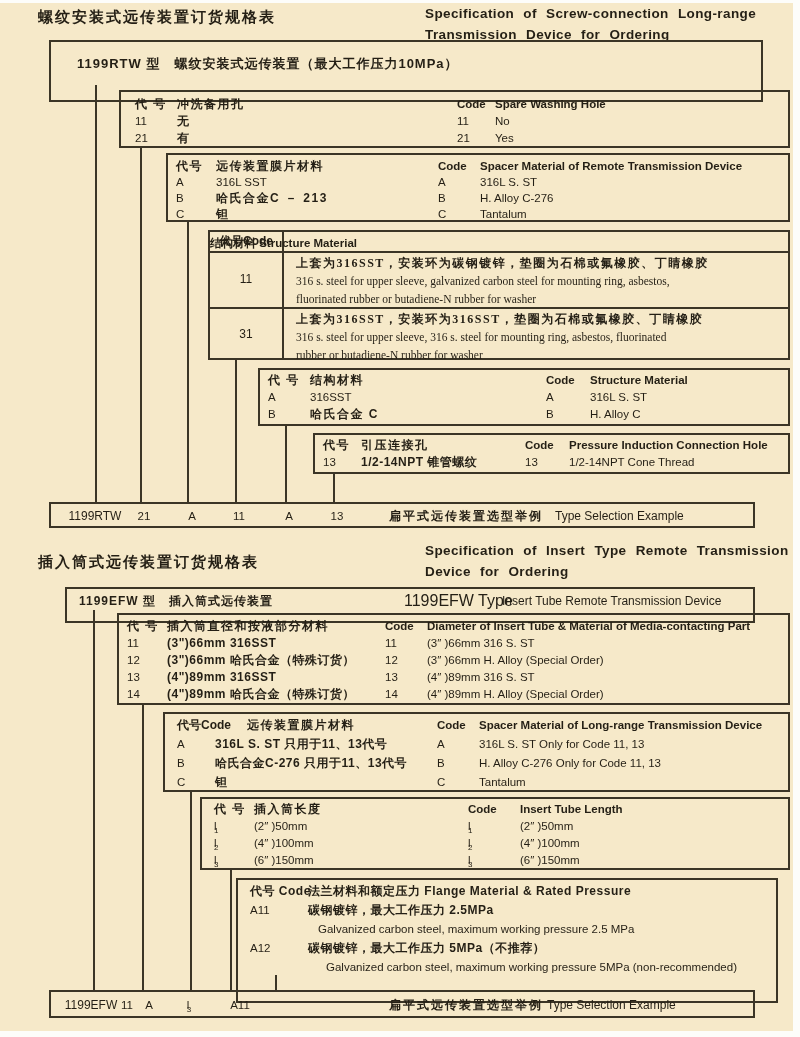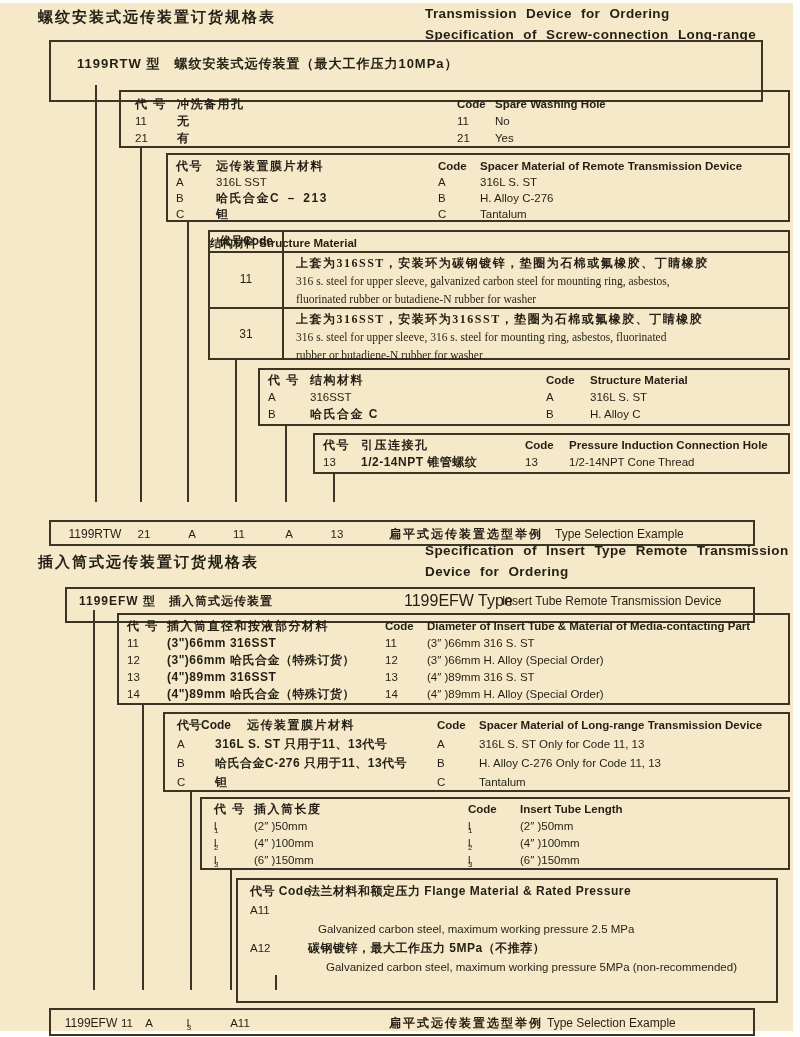--- a/index.html
+++ b/index.html
@@ -32,21 +32,21 @@
   #b-table{left:208px;top:230px;width:582px;height:130px;}
   #b-table .tdiv{position:absolute;left:72px;top:0;bottom:0;width:2px;background:#3b3526;}
   #b-table .t-hdr{position:relative;height:19px;line-height:19px;border-bottom:2px solid #3b3526;}
   #b-table .t-row1{position:relative;height:54px;border-bottom:2px solid #3b3526;}
   #b-table .t-row2{position:relative;height:51px;}
   #b-table .tcode{position:absolute;left:0;width:72px;text-align:center;font-size:12px;}
   #b-table .tlines{margin-left:86px;line-height:18px;padding-top:1px;}
   #b-table .tlines div{white-space:nowrap;font-family:Liberation Serif, serif;}
   #b-struct2{left:258px;top:368px;width:532px;height:58px;--c1:8px;--c2:50px;--c3:286px;--c4:330px;}
   #b-hole{left:313px;top:433px;width:477px;height:41px;--c1:8px;--c2:46px;--c3:210px;--c4:254px;}
-  .exbox{line-height:23px;font-size:12px;margin-top:18px;}
+  .exbox{line-height:23px;font-size:12px;}
   #ex1{left:49px;top:502px;width:706px;height:26px;line-height:24px;}
   #ex2{left:49px;top:990px;width:706px;height:28px;line-height:26px;}
   .exbox span{position:absolute;top:0;white-space:nowrap;}
   .cc{transform:translateX(-50%);}
   .exlab-cn{font-weight:bold;letter-spacing:2px;}
   
   #t2cn{left:38px;top:553px;}
   #t2en{left:425px;top:540px;}
   #m2{left:65px;top:587px;width:690px;height:36px;--c1:12px;--c2:12px;--c3:305px;--c4:435px;}
   #m2 .r{height:20px;line-height:20px;}
@@ -60,22 +60,22 @@
 <body>
 
 <div class="page">
 
   <div class="edge" style="left:0;top:0;width:800px;height:3px;"></div>
   <div class="edge" style="left:793px;top:0;width:7px;height:1037px;"></div>
   <div class="edge" style="left:0;top:1031px;width:800px;height:6px;"></div>
 
   <div class="title-cn" id="t1cn">螺纹安装式远传装置订货规格表</div>
   <div class="title-en" id="t1en">
+    <div>Specification of Screw-connection Long-range</div>
     <div>Transmission Device for Ordering</div>
-    <div>Specification of Screw-connection Long-range</div>
   </div>
 
   <div class="box" id="m1">
     <div class="mcn">1199RTW 型　螺纹安装式远传装置（最大工作压力10MPa）</div>
   </div>
 
   <div class="vl" style="left:95px;top:85px;height:417px;"></div>
   <div class="vl" style="left:140px;top:148px;height:354px;"></div>
   <div class="vl" style="left:187px;top:222px;height:280px;"></div>
   <div class="vl" style="left:235px;top:358px;height:144px;"></div>
@@ -308,20 +308,21 @@
     </div>
   </div>
 
   <div class="box rows19 pt2" id="b-flange">
     <div class="r hdr">
       <span class="c1 cn" style="letter-spacing:.5px;">代号 Code</span>
       <span class="c2 cn" style="letter-spacing:.5px;">法兰材料和额定压力 Flange Material &amp; Rated Pressure</span>
     </div>
     <div class="r">
       <span class="c1 en">A11</span>
+      <span class="c2 cn" style="letter-spacing:.5px;">碳钢镀锌，最大工作压力 2.5MPa</span>
     </div>
     <div class="r">
       <span class="c4 en">Galvanized carbon steel, maximum working pressure 2.5 MPa</span>
     </div>
     <div class="r">
       <span class="c1 en">A12</span>
       <span class="c2 cn" style="letter-spacing:.5px;">碳钢镀锌，最大工作压力 5MPa（不推荐）</span>
     </div>
     <div class="r">
       <span class="c4 en" style="left:88px;">Galvanized carbon steel, maximum working pressure 5MPa (non-recommended)</span>

